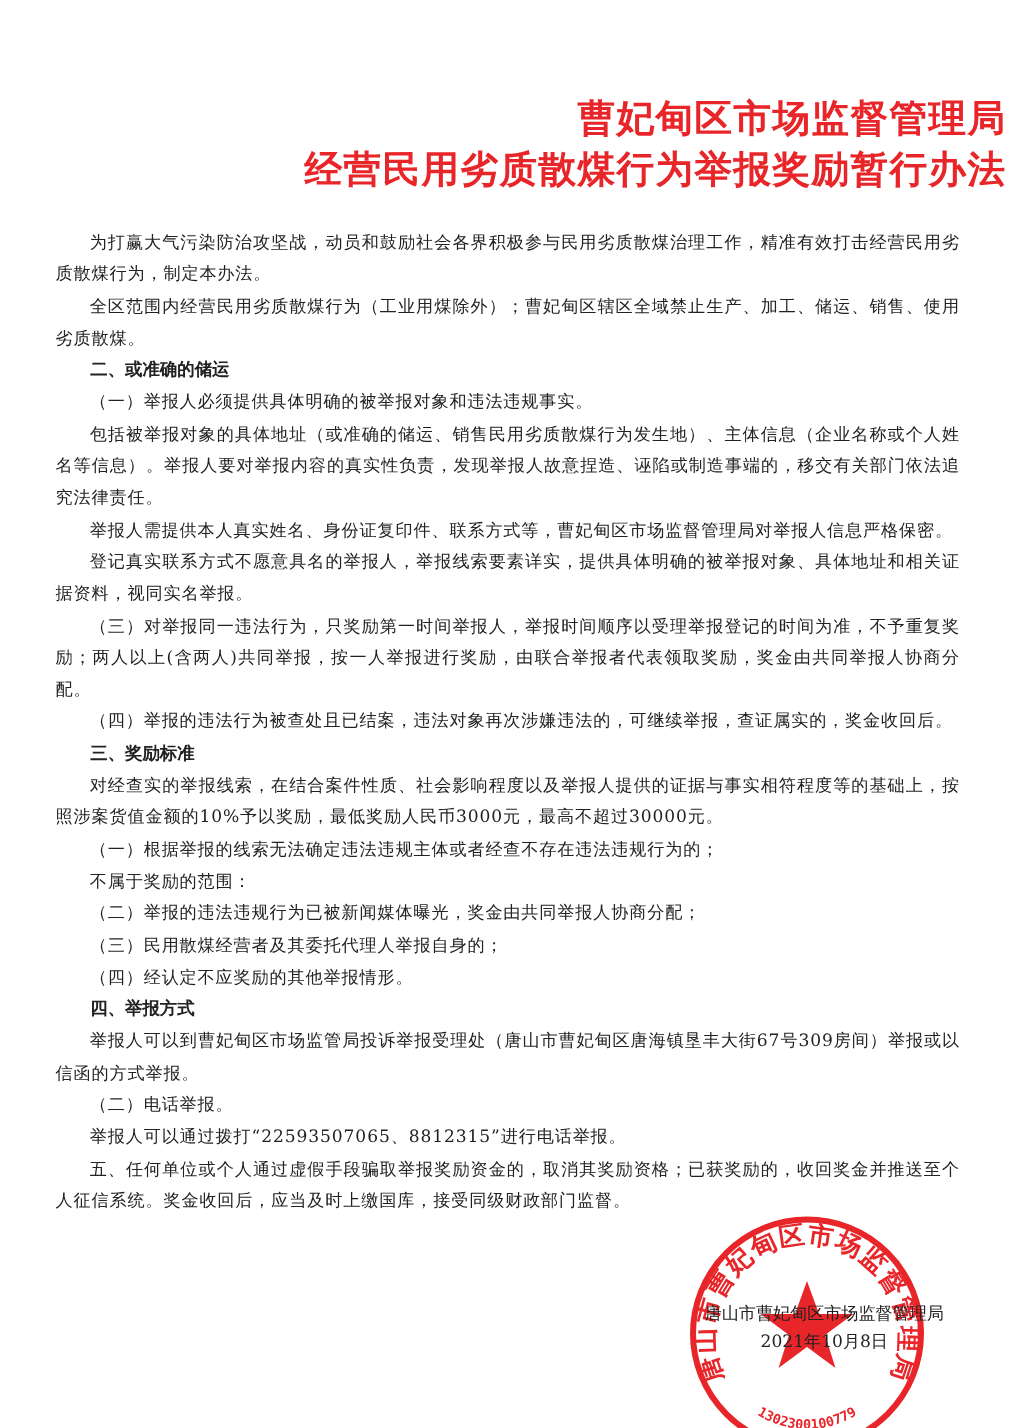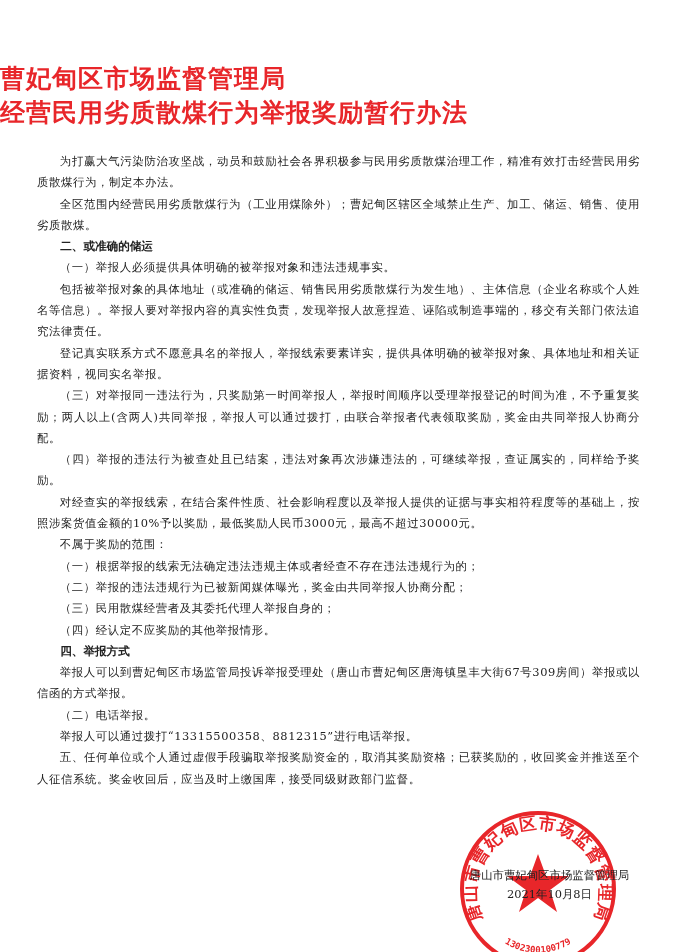--- a/index.html
+++ b/index.html
@@ -1,18 +1,18 @@
 <!DOCTYPE html>
 <html><head>
 <meta charset="utf-8">
 <style>
   html, body { margin: 0; padding: 0; background: #ffffff; }
   body { width: 673px; height: 952px; position: relative; overflow: hidden;
          font-family: "DejaVu Serif", "Liberation Serif", serif; color: #222; }
-  .title { position: absolute; left: 0; width: 671px; text-align: left;
+  .title { position: absolute; left: 0; width: 671px; text-align: right;
            color: #e8262a; font-family: "DejaVu Serif", serif; font-weight: bold;
            font-size: 25px; letter-spacing: 1px; }
   .t1 { top: 62px; }
   .t2 { top: 96px; }
   .body { position: absolute; left: 37px; top: 151px; width: 603px;
           font-size: 11.4px; line-height: 21.3px; }
   .p { margin: 0; text-indent: 2em; text-align: justify; letter-spacing: 0.6px; }
   .h { margin: 0; text-indent: 2em; font-family: "DejaVu Sans", sans-serif; font-weight: bold; font-size: 11.6px; }
   .seal { position: absolute; left: 457px; top: 808px; width: 162px; height: 162px; }
   .sign { position: absolute; left: 462px; top: 866px; width: 175px; text-align: center;
@@ -23,33 +23,35 @@
 
 <div class="title t1">曹妃甸区市场监督管理局</div>
 <div class="title t2">经营民用劣质散煤行为举报奖励暂行办法</div>
 
 <div class="body" id="body">
     <p class="p">为打赢大气污染防治攻坚战，动员和鼓励社会各界积极参与民用劣质散煤治理工作，精准有效打击经营民用劣质散煤行为，制定本办法。</p>
     <p class="p">全区范围内经营民用劣质散煤行为（工业用煤除外）；曹妃甸区辖区全域禁止生产、加工、储运、销售、使用劣质散煤。</p>
     <p class="h">二、或准确的储运</p>
     <p class="p">（一）举报人必须提供具体明确的被举报对象和违法违规事实。</p>
     <p class="p">包括被举报对象的具体地址（或准确的储运、销售民用劣质散煤行为发生地）、主体信息（企业名称或个人姓名等信息）。举报人要对举报内容的真实性负责，发现举报人故意捏造、诬陷或制造事端的，移交有关部门依法追究法律责任。</p>
+    <p class="p">举报人需提供本人真实姓名、身份证复印件、联系方式等，曹妃甸区市场监督管理局对举报人信息严格保密。</p>
     <p class="p">登记真实联系方式不愿意具名的举报人，举报线索要素详实，提供具体明确的被举报对象、具体地址和相关证据资料，视同实名举报。</p>
-    <p class="p">（三）对举报同一违法行为，只奖励第一时间举报人，举报时间顺序以受理举报登记的时间为准，不予重复奖励；两人以上(含两人)共同举报，举报人可以通过拨打，由联合举报者代表领取奖励，奖金由共同举报人协商分配。</p>
-    <p class="p">（四）举报的违法行为被查处且已结案，违法对象再次涉嫌违法的，可继续举报，查证属实的，同样给予奖励。</p>
+    <p class="p">（三）对举报同一违法行为，只奖励第一时间举报人，举报时间顺序以受理举报登记的时间为准，不予重复奖励；两人以上(含两人)共同举报，按一人举报进行奖励，由联合举报者代表领取奖励，奖金由共同举报人协商分配。</p>
+    <p class="p">（四）举报的违法行为被查处且已结案，违法对象再次涉嫌违法的，可继续举报，查证属实的，奖金收回后。</p>
+    <p class="h">三、奖励标准</p>
     <p class="p">对经查实的举报线索，在结合案件性质、社会影响程度以及举报人提供的证据与事实相符程度等的基础上，按照涉案货值金额的10%予以奖励，最低奖励人民币3000元，最高不超过30000元。</p>
+    <p class="p">（一）根据举报的线索无法确定违法违规主体或者经查不存在违法违规行为的；</p>
     <p class="p">不属于奖励的范围：</p>
-    <p class="p">（一）根据举报的线索无法确定违法违规主体或者经查不存在违法违规行为的；</p>
     <p class="p">（二）举报的违法违规行为已被新闻媒体曝光，奖金由共同举报人协商分配；</p>
     <p class="p">（三）民用散煤经营者及其委托代理人举报自身的；</p>
     <p class="p">（四）经认定不应奖励的其他举报情形。</p>
     <p class="h">四、举报方式</p>
     <p class="p">举报人可以到曹妃甸区市场监管局投诉举报受理处（唐山市曹妃甸区唐海镇垦丰大街67号309房间）举报或以信函的方式举报。</p>
     <p class="p">（二）电话举报。</p>
-    <p class="p">举报人可以通过拨打“13315500358、8812315”进行电话举报。</p>
+    <p class="p">举报人可以通过拨打“22593507065、8812315”进行电话举报。</p>
     <p class="p">五、任何单位或个人通过虚假手段骗取举报奖励资金的，取消其奖励资格；已获奖励的，收回奖金并推送至个人征信系统。奖金收回后，应当及时上缴国库，接受同级财政部门监督。</p>
   </div>
 
 <svg class="seal" viewBox="0 0 162 162">
   <defs>
     <path id="ringPath" d="M 23 105 A 62 62 0 1 1 139 105"></path>
     <path id="numPath" d="M 30 118 A 62 62 0 0 0 132 118"></path>
   </defs>
   <circle cx="81" cy="81" r="76" fill="none" stroke="#e8262a" stroke-width="4"></circle>
   <text font-family="DejaVu Sans, sans-serif" font-size="17" font-weight="bold" fill="#e8262a" letter-spacing="1">

